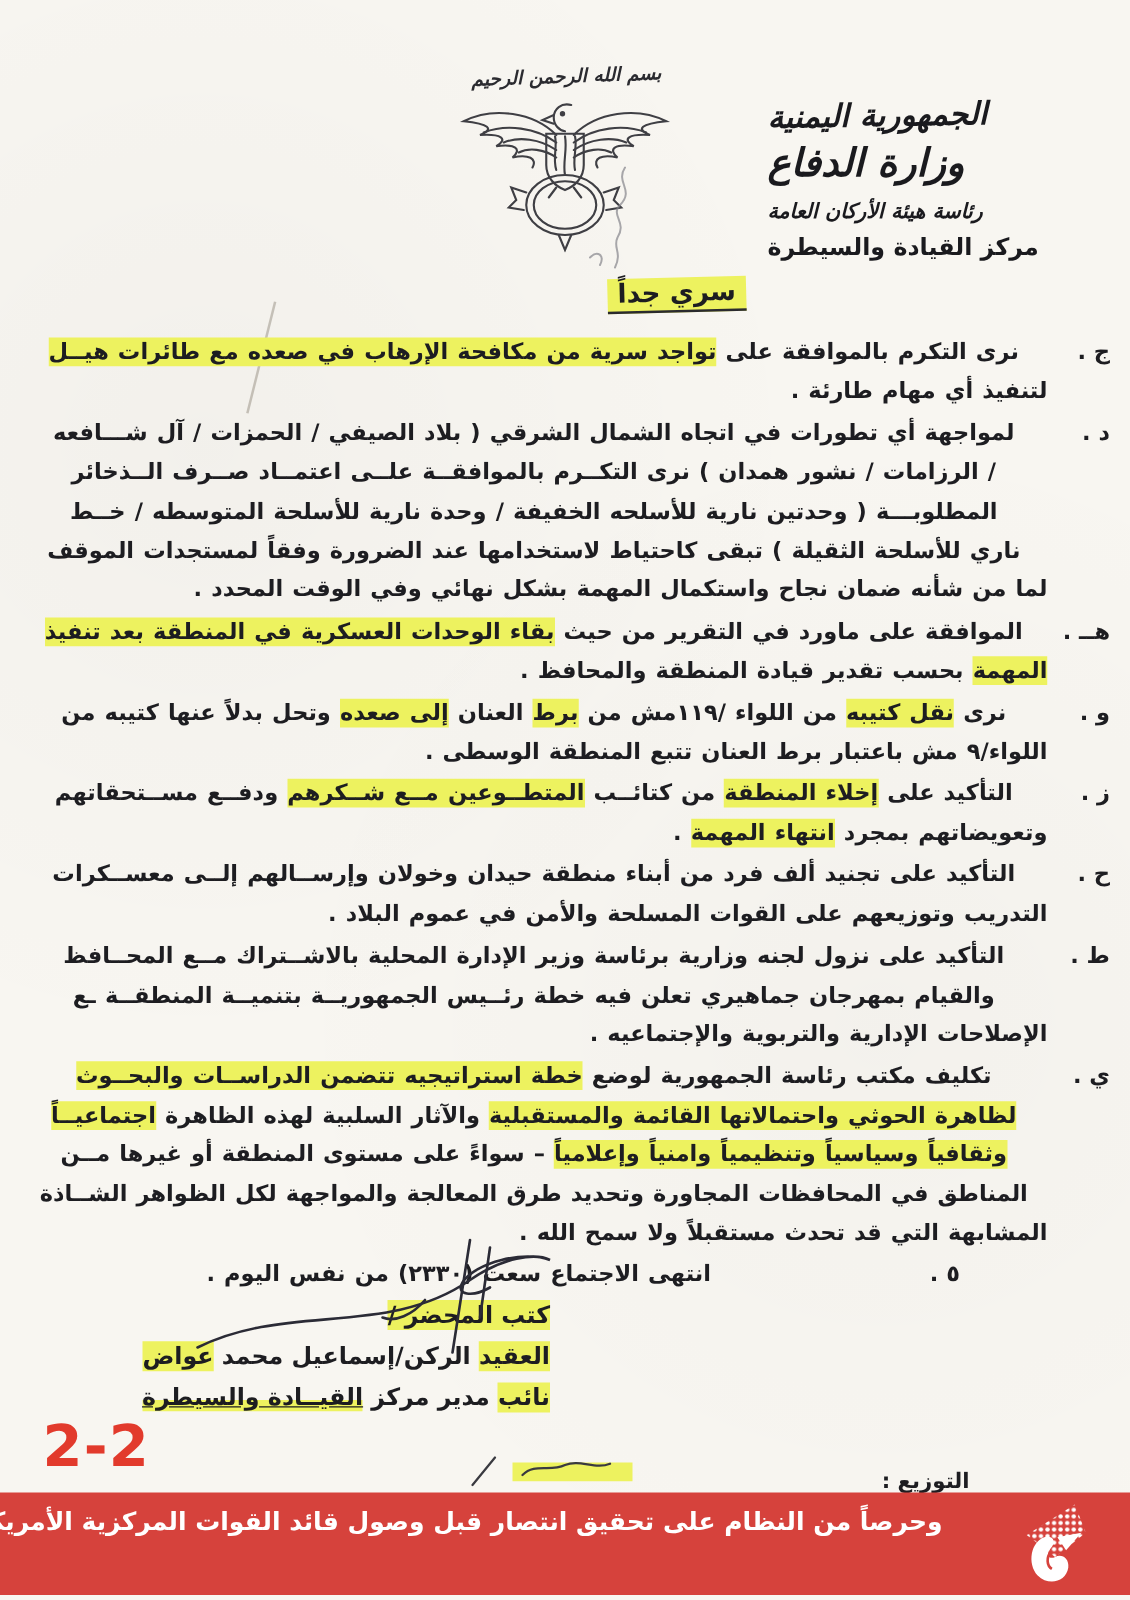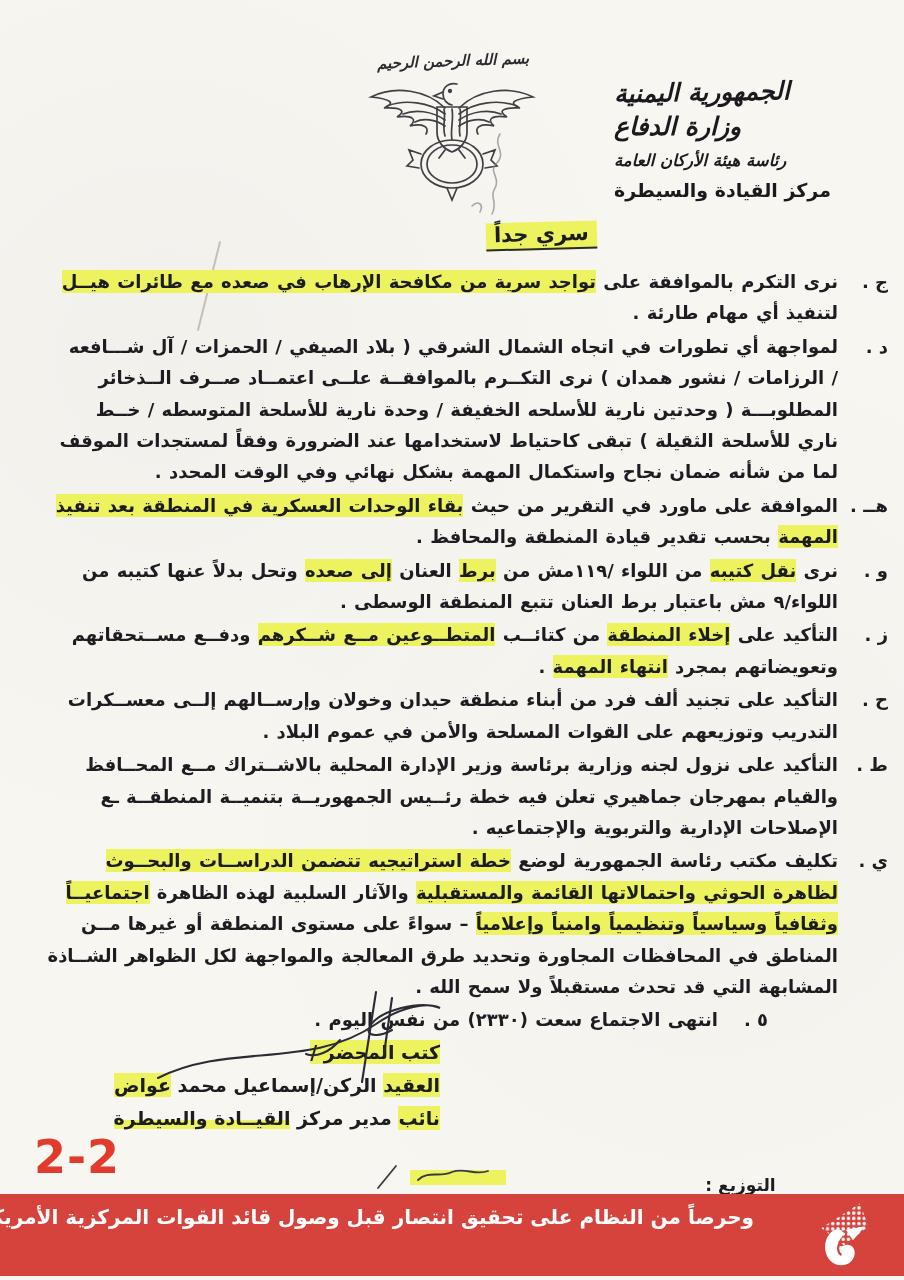--- a/index.html
+++ b/index.html
@@ -14,36 +14,36 @@
   }
   
   .fields{position:absolute;left:28px;top:86px;width:240px;direction:rtl;}
   .field-row{display:flex;align-items:flex-end;height:27px;}
   .field-label{font-size:15.5px;font-weight:700;white-space:nowrap;color:#26262b;}
   .field-dots{flex:1;border-bottom:2px dotted #55555a;margin:0 4px 5px 0;height:1px;}
   
   .org{position:absolute;right:18px;top:76px;width:272px;text-align:left;direction:rtl;color:#1a1a1e;}
   .org div{line-height:1.3;}
   .org-0{font-size:25px;font-weight:700;font-style:italic;transform:rotate(-1deg);}
-  .org-1{font-size:25px;font-weight:700;font-style:italic;margin-top:2px;}
+  .org-1{font-size:31px;font-weight:700;font-style:italic;margin-top:2px;}
   .org-2{font-size:16.5px;font-weight:700;font-style:italic;margin-top:7px;}
   .org-3{font-size:19px;font-weight:700;margin-top:7px;}
   .bismillah{position:absolute;left:348px;top:52px;width:210px;text-align:center;
     font-size:15px;font-weight:700;font-style:italic;transform:rotate(-2deg);color:#2b2b30;}
   .emblem{position:absolute;left:357px;top:80px;width:190px;height:122px;}
   .classification{position:absolute;left:486px;top:222px;font-size:21px;font-weight:700;
     background:#edf25f;border-bottom:2.5px solid #2a2a2e;padding:0 8px 2px;transform:rotate(-1.5deg);}
   
   .doc-body{position:absolute;top:266px;right:14px;left:16px;direction:rtl;}
-  .doc-body .line{font-size:18px;line-height:31.4px;font-weight:700;white-space:nowrap;overflow:hidden;text-align:right;word-spacing:1px;}
+  .doc-body .line{font-size:18px;line-height:31.4px;font-weight:700;white-space:nowrap;overflow:hidden;text-align:center;word-spacing:1px;}
   .doc-body .line.center{text-align:right;}
   .para{position:relative;padding-right:52px;margin-bottom:2px;}
   .para .marker{position:absolute;right:2px;top:0;font-size:18px;line-height:31.4px;font-weight:700;}
   .hl{background:#edf25f;padding:1px 0;}
-  .hl-under{background:linear-gradient(transparent 60%, #edf25f 60%);}
+  .hl-under{background:linear-gradient(transparent 60%, #edf25f 60%);text-decoration:underline;}
   
   .closing{position:absolute;left:38px;top:1036px;width:402px;direction:rtl;}
   .sig-line{font-size:19px;line-height:33px;font-weight:700;text-align:right;white-space:nowrap;}
   .sig-line.shifted{padding-left:45px;text-align:right;}
   .signature-svg{position:absolute;left:140px;top:982px;width:312px;height:118px;pointer-events:none;}
   
   .dist{position:absolute;right:40px;top:1140px;direction:rtl;text-align:center;margin-top:32px;}
   .dist-title{font-size:17px;font-weight:700;line-height:26px;}
   .dist-item{font-size:17px;font-weight:700;line-height:26px;padding-left:84px;}
   

